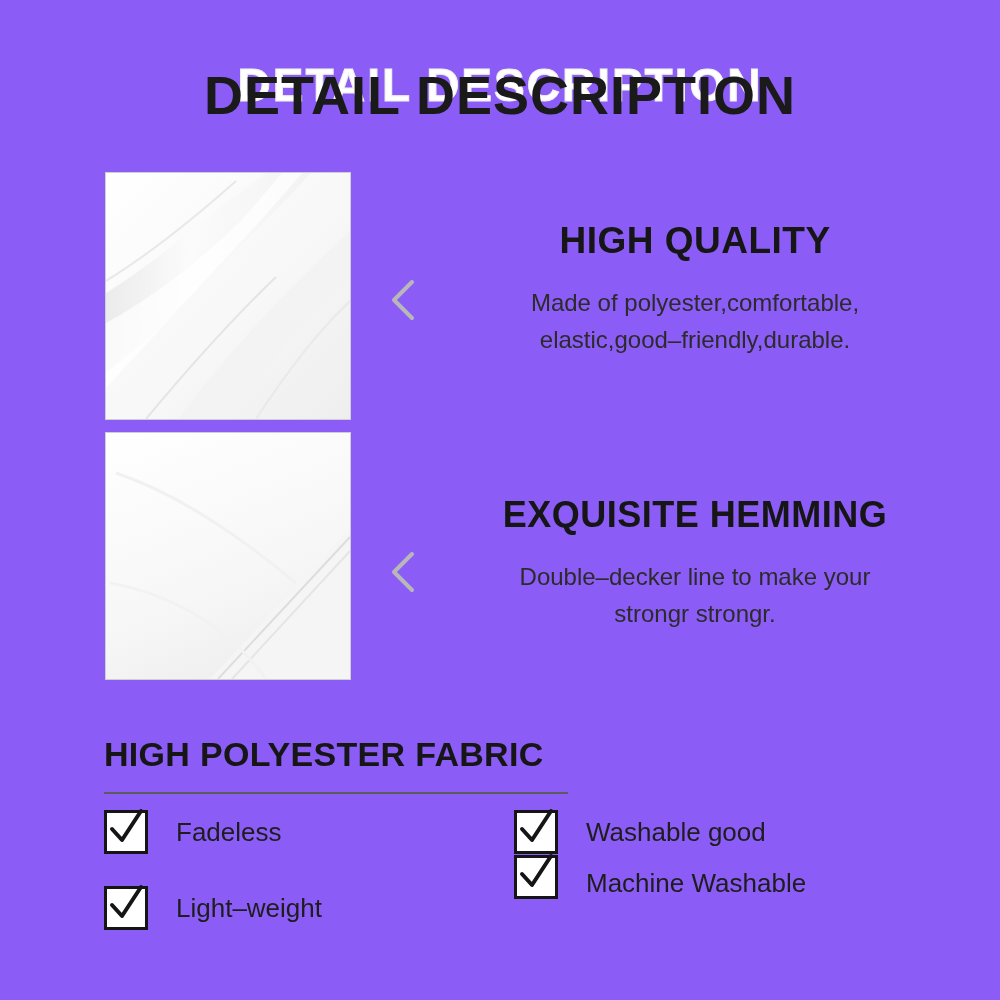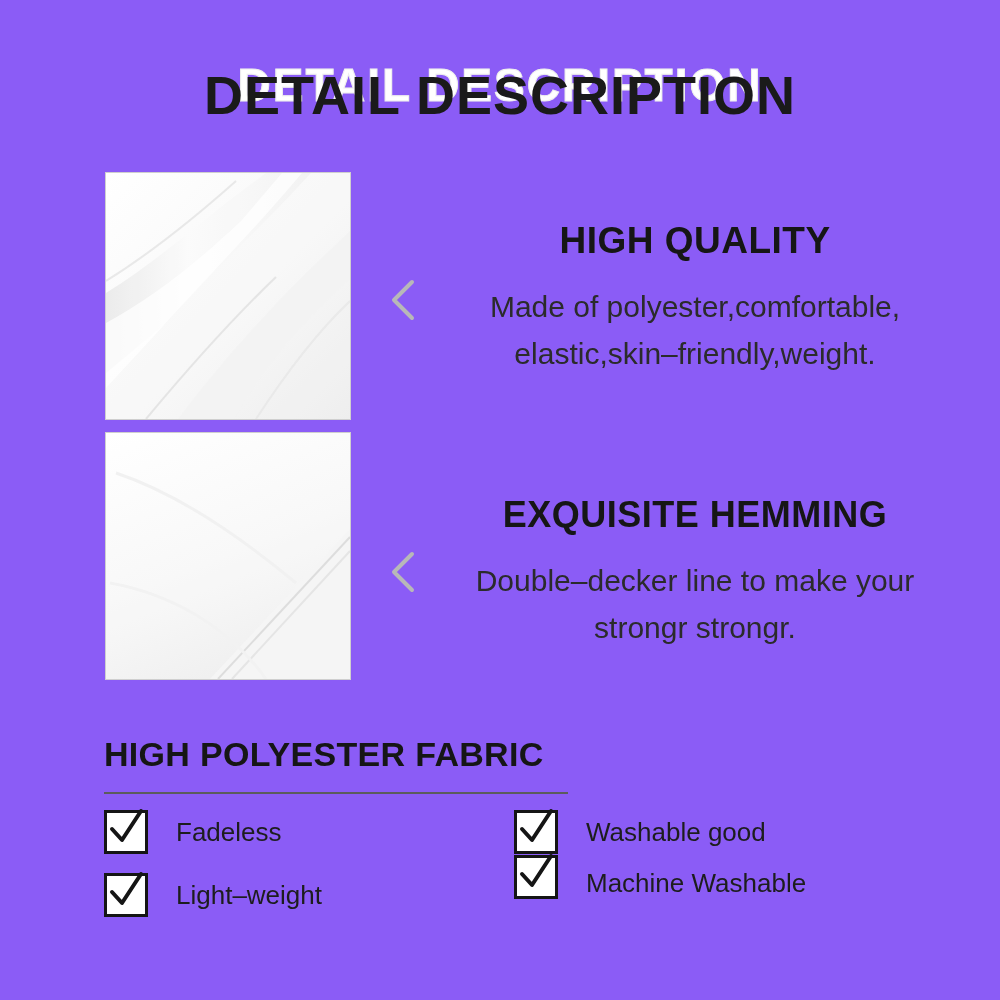--- a/index.html
+++ b/index.html
@@ -102,21 +102,21 @@
     font-size: 37px;
     font-weight: bold;
     color: #161616;
     letter-spacing: 0.5px;
     margin: 0 0 22px 0;
     white-space: nowrap;
   }
   .row2 .feature-title { font-size: 36px; }
 
   .feature-desc {
-    font-size: 30px;
+    font-size: 24px;
     color: #2b2b2b;
     line-height: 1.55;
     margin: 0;
   }
 
   
   .fabric-section {
     position: absolute;
     left: 0;
     top: 735px;
@@ -148,21 +148,21 @@
     width: 790px;
   }
   .check-item {
     position: absolute;
     display: flex;
     align-items: center;
     gap: 28px;
   }
   .check-item.c0 { left: 0;    top: 0; }
   .check-item.c1 { left: 410px; top: 0; }
-  .check-item.c2 { left: 0;    top: 63px; }
+  .check-item.c2 { left: 0;    top: 76px; }
   .check-item.c3 { left: 410px; top: 45px; align-items: flex-end; }
 
   .checkbox {
     width: 38px;
     height: 38px;
     border: 3px solid #151515;
     position: relative;
     flex: 0 0 auto;
     background: #fff;
   }
@@ -218,21 +218,21 @@
     <div class="arrow">
       <svg viewBox="0 0 36 48" aria-hidden="true">
         <polyline points="26,6 8,24 26,42" fill="none" stroke="currentColor" stroke-width="4" stroke-linecap="round" stroke-linejoin="round"></polyline>
       </svg>
     </div>
 
     <div class="feature-text">
       <div class="feature-title">HIGH QUALITY</div>
       <p class="feature-desc">
         <span>Made of polyester,comfortable,</span><br>
-        <span>elastic,skin–friendly,weight.</span>
+        <span>elastic,good–friendly,durable.</span>
       </p>
     </div>
   </div>
 
   <div class="feature-row row2">
     <div class="photo">
       <svg viewBox="0 0 244 246" preserveAspectRatio="none" aria-hidden="true">
         <defs>
           <linearGradient id="g3" x1="0" y1="0" x2="0.4" y2="1">
             <stop offset="0%" stop-color="#ffffff"></stop>

